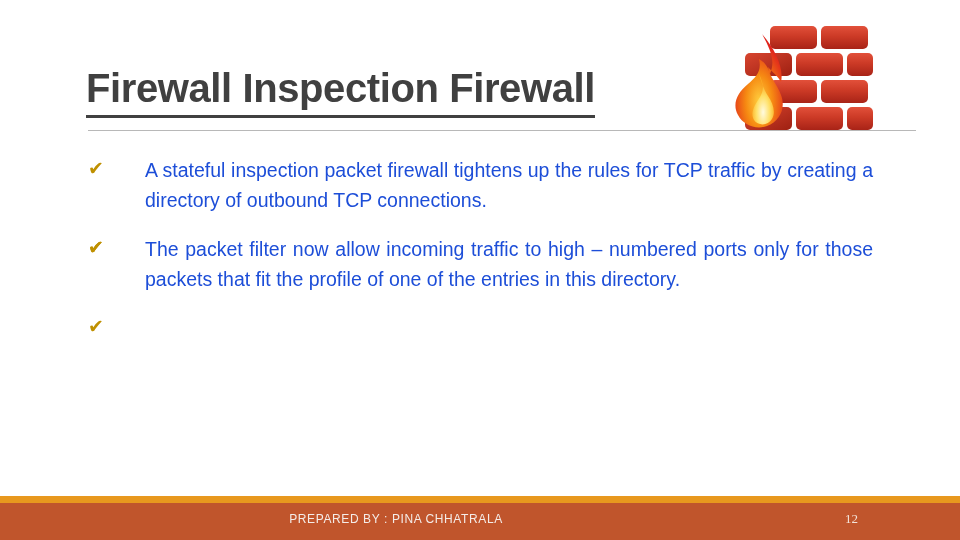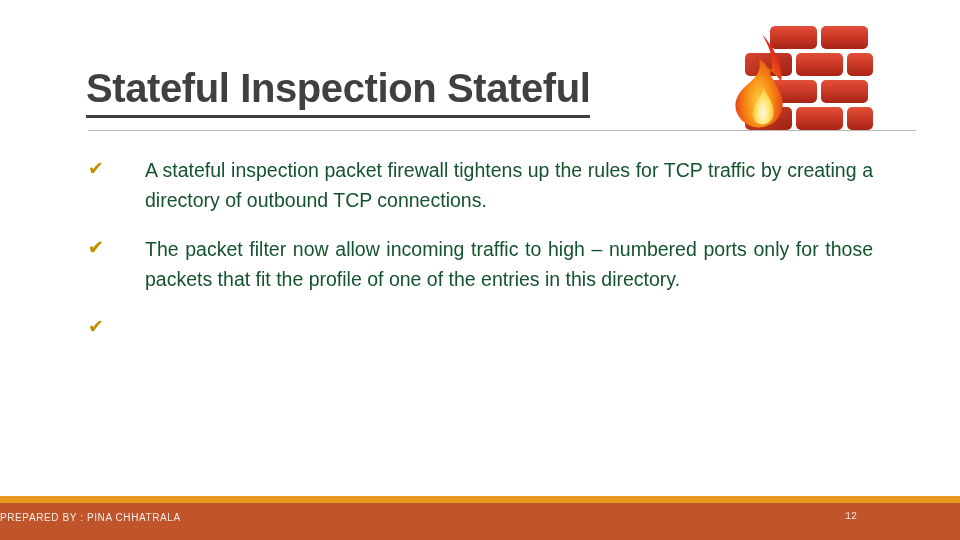--- a/index.html
+++ b/index.html
@@ -82,21 +82,21 @@
     width: 20px;
     font-size: 19px;
     line-height: 25px;
     color: #bf9000;
     font-family: "DejaVu Sans", sans-serif;
   }
   .bullet .btext {
     display: block;
     font-size: 19.5px;
     line-height: 30px;
-    color: #14532d;
+    color: #1d4ed8;
     text-align: justify;
     text-justify: inter-word;
     font-family: "Liberation Sans", sans-serif;
   }
   .bullet .btext.nojust { text-align: left; }
 
   
   .footer-accent {
     position: absolute;
     left: 0;
@@ -111,42 +111,42 @@
     top: 503px;
     width: 960px;
     height: 37px;
     background: #c0552c;
   }
   .footer-credit {
     position: absolute;
     left: 0;
     top: 512px;
     width: 792px;
-    text-align: left;
-    font-size: 10px;
+    text-align: center;
+    font-size: 12px;
     letter-spacing: 0.6px;
     color: #f4ece8;
     font-family: "Liberation Sans", sans-serif;
   }
   .footer-pagenum {
     position: absolute;
     left: 845px;
     top: 511px;
-    font-size: 10px;
+    font-size: 13px;
     color: #f2e3d9;
-    font-family: Liberation Mono, monospace;
+    font-family: Liberation Serif, serif;
   }
 </style>
 </head>
 <body>
 
 <div class="slide">
 
   <div class="title-zone">
-    <div class="slide-title">Stateful Inspection Stateful</div>
+    <div class="slide-title">Firewall Inspection Firewall</div>
   </div>
   <div class="title-rule"></div>
 
   <div class="firewall-icon">
     <svg width="160" height="112" viewBox="0 0 160 112" xmlns="http://www.w3.org/2000/svg">
       <defs>
         <linearGradient id="brickg" x1="0" y1="0" x2="0" y2="1">
           <stop offset="0%" stop-color="#e2503a"></stop>
           <stop offset="45%" stop-color="#cc3a26"></stop>
           <stop offset="100%" stop-color="#a82317"></stop>

